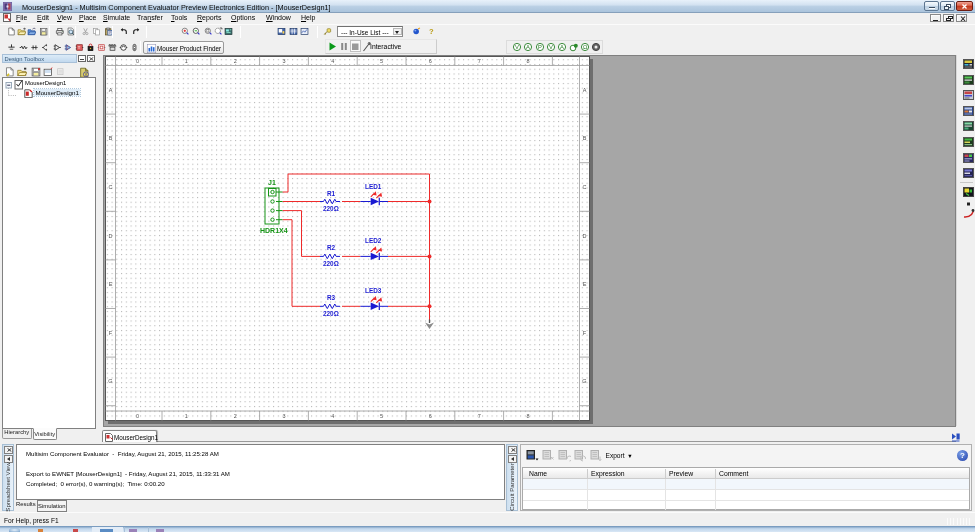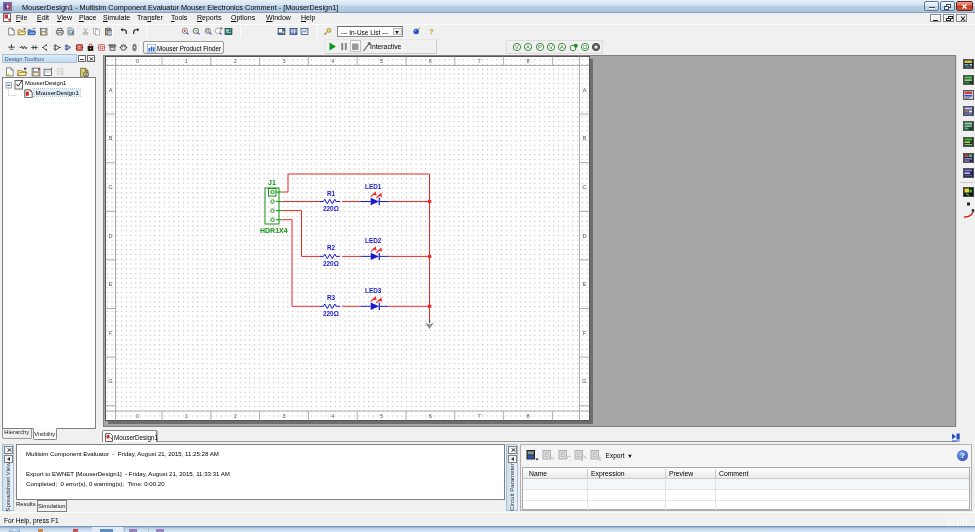--- a/index.html
+++ b/index.html
@@ -7,21 +7,21 @@
 .t{font-size:7px;color:#000}
 </style></head><body>
 <div class="abs" style="left:0;top:0;width:975px;height:13px;background:linear-gradient(#e8f1fa 0%,#d3e2f1 40%,#b9cfe4 55%,#abc4dc 100%);border-bottom:1px solid #86a0bb">
 <svg class="abs" style="left:3px;top:2px" width="9" height="9" viewBox="0 0 9 9">
       <rect width="9" height="9" fill="#6a5a9a"></rect>
       <rect x="0.5" y="0.5" width="8" height="8" fill="#8a7ab4"></rect>
       <rect x="1.5" y="1.5" width="2.5" height="6" fill="#4a3a7a"></rect>
       <rect x="5" y="1.5" width="2.5" height="6" fill="#aa4050"></rect>
       <rect x="3.5" y="3.5" width="2" height="2" fill="#e8e4f4"></rect>
     </svg>
-<div class="abs" style="left:22px;top:2.5px;font-size:7.3px;color:#0a0a0a">MouserDesign1 - Multisim Component Evaluator Mouser Electronics Comment - [MouserDesign1]</div>
+<div class="abs" style="left:22px;top:2.5px;font-size:7.3px;color:#0a0a0a">MouserDesign1 - Multisim Component Evaluator Preview Electronics Edition - [MouserDesign1]</div>
 <div class="abs" style="left:924px;top:1px;width:15px;height:10px;background:linear-gradient(#f6fafd,#dce8f3 45%,#bccfe2 50%,#cadbea);border:1px solid #5c7590;border-radius:2px">
       <div class="abs" style="left:4px;top:5px;width:6px;height:2px;background:#fdfeff;border-top:1px solid #3a4c60"></div>
     </div>
 <div class="abs" style="left:940px;top:1px;width:15px;height:10px;background:linear-gradient(#f6fafd,#dce8f3 45%,#bccfe2 50%,#cadbea);border:1px solid #5c7590;border-radius:2px">
       <div class="abs" style="left:5px;top:2px;width:5px;height:4px;border:1px solid #3a4c60;background:#fff"></div>
       <div class="abs" style="left:3px;top:4px;width:5px;height:4px;border:1px solid #3a4c60;background:#eef4fa"></div>
     </div>
 <div class="abs" style="left:956px;top:1px;width:17px;height:10px;background:linear-gradient(#efa193 0%,#dc6a52 40%,#c23a20 55%,#cf5e41 100%);border:1px solid #6e1d12;border-radius:2px">
       <svg class="abs" style="left:1px;top:1px" width="13" height="7" viewBox="0 0 13 7">
         <path d="M4.5 1.5 L8.5 5.5 M8.5 1.5 L4.5 5.5" stroke="#fff" stroke-width="1.3"></path>

